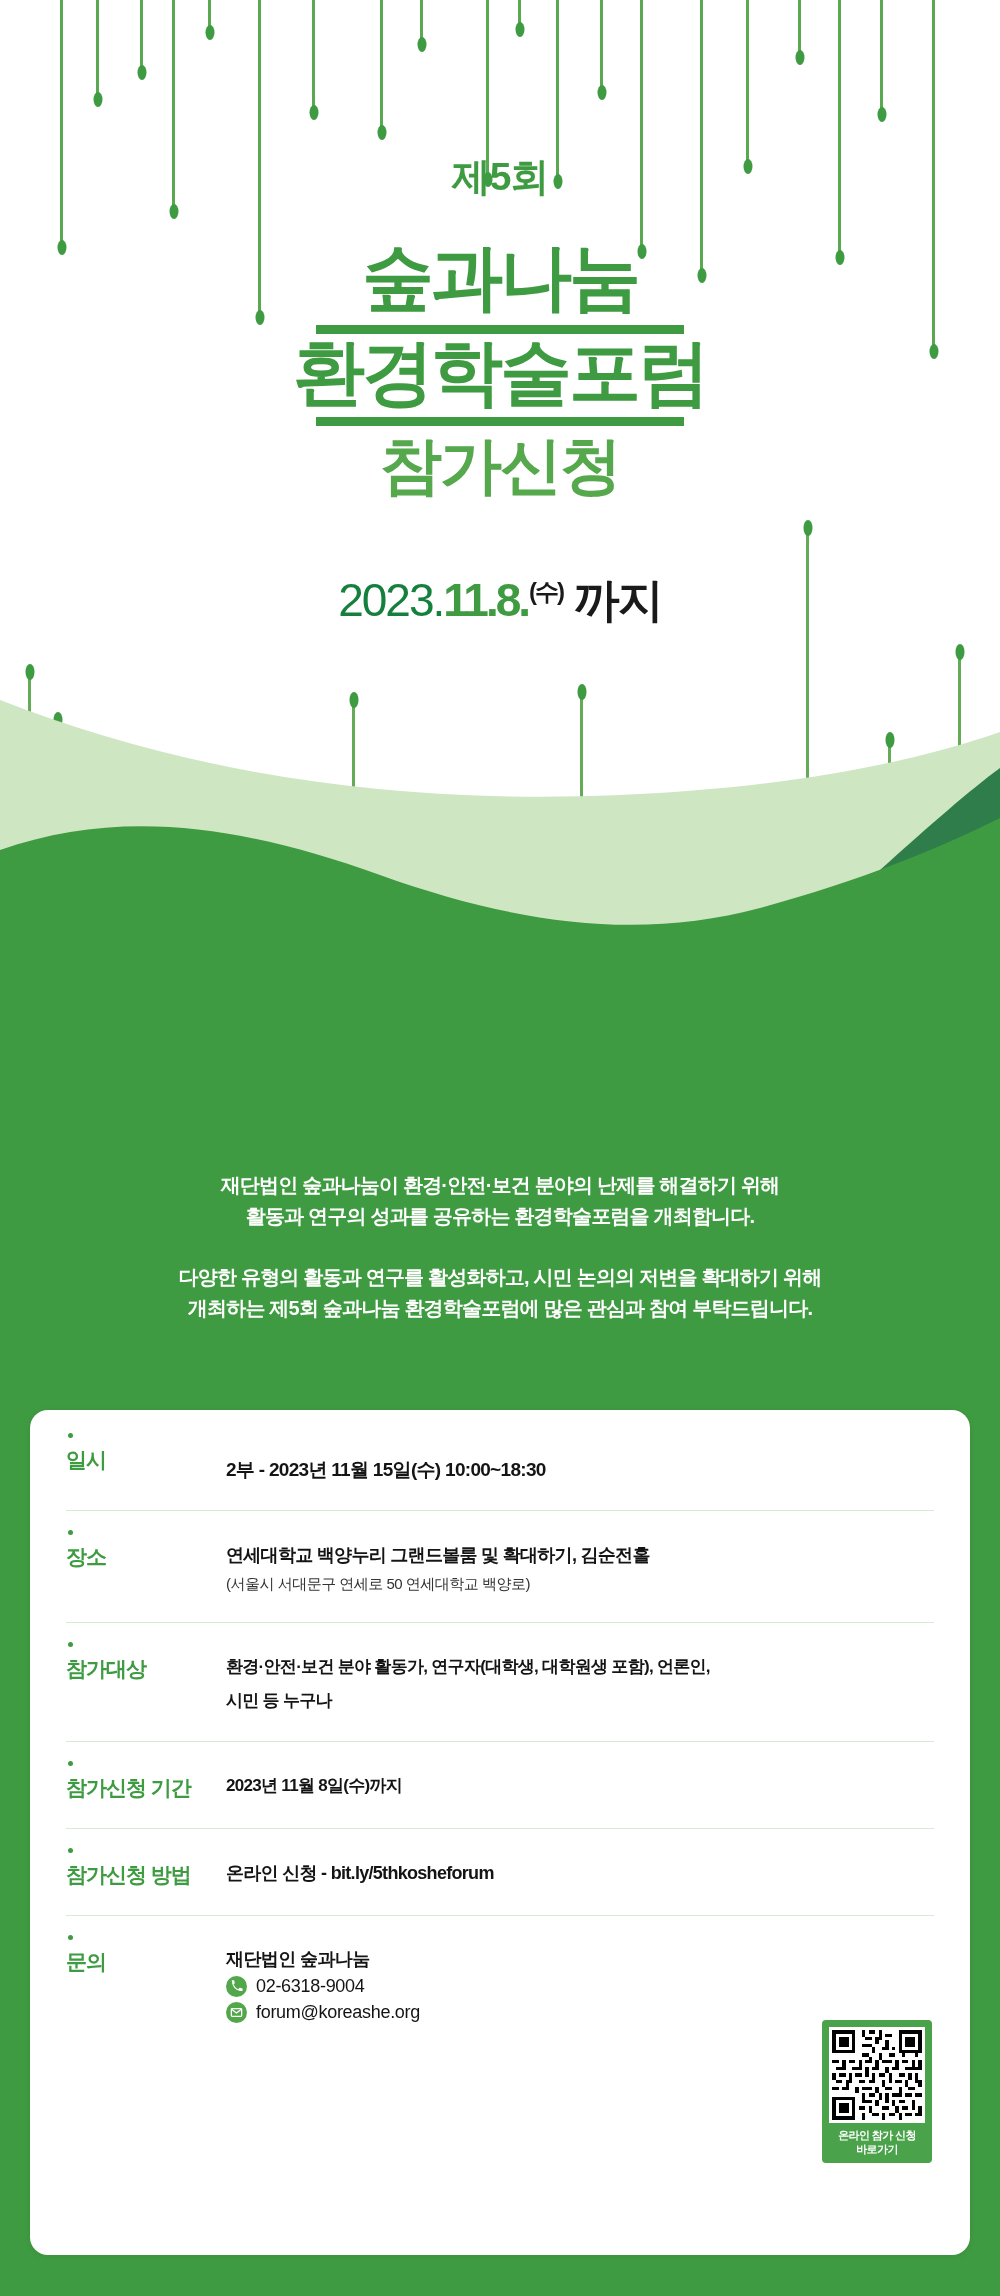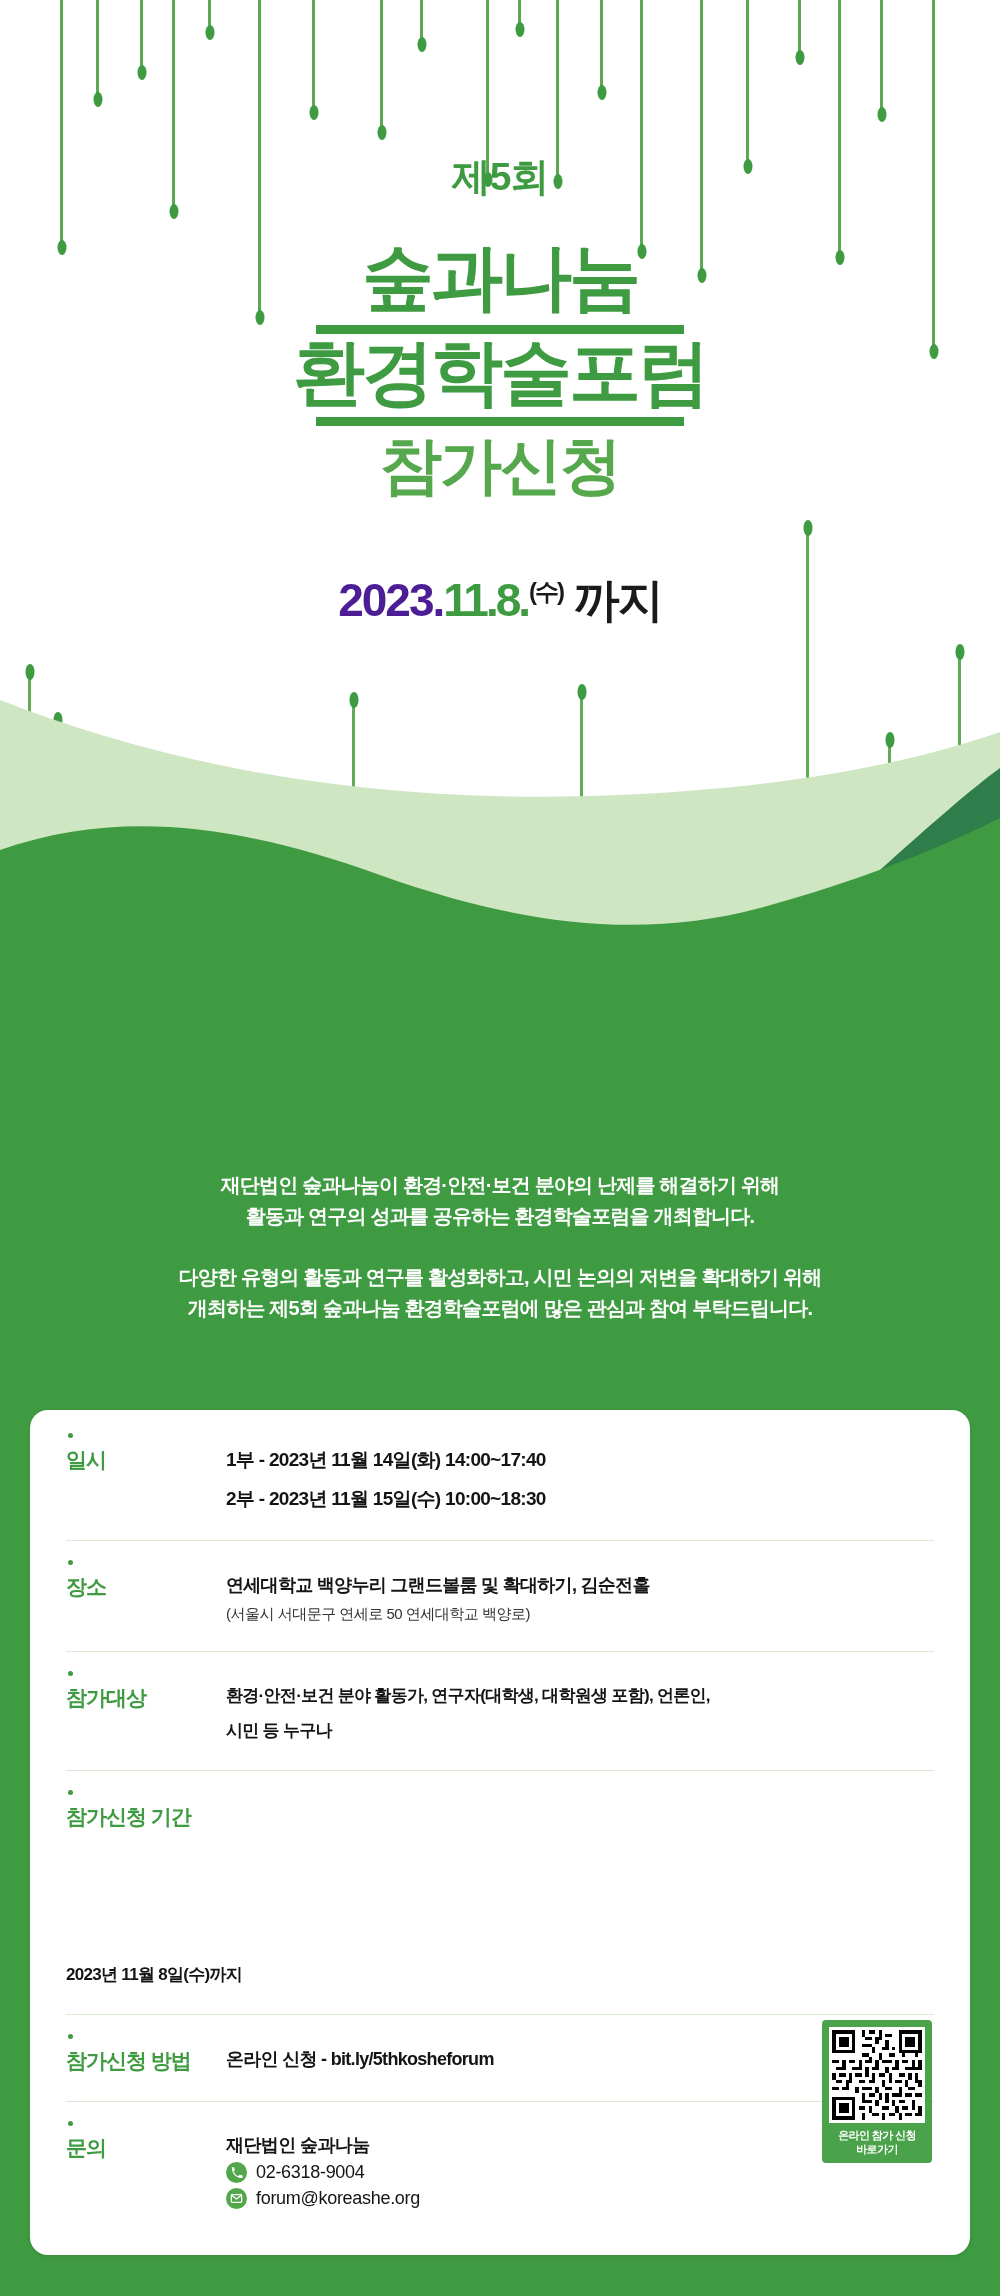--- a/index.html
+++ b/index.html
@@ -34,21 +34,21 @@
   .rule{position:absolute;left:50%;transform:translateX(-50%);width:368px;height:9px;background:#3f9b41;}
   .rule-top{top:325px;}
   .rule-bot{top:417px;}
   .main-title-2{position:absolute;top:335px;width:100%;font-size:72px;font-weight:900;
       color:#3f9b41;letter-spacing:-3px;line-height:1.05;}
   .main-title-3{position:absolute;top:432px;width:100%;font-size:62px;font-weight:800;
       color:#56a84d;letter-spacing:-2px;line-height:1.1;}
 
   .deadline{position:absolute;top:570px;width:100%;text-align:center;
       font-size:46px;font-weight:700;color:#1a1a1a;letter-spacing:-2px;white-space:nowrap;}
-  .deadline .yr{font-weight:700;color:#4c1d95;text-align:center;}
+  .deadline .yr{font-weight:400;color:#15803d;text-align:center;}
   .deadline .dot-g{color:#3f9b41;font-weight:900;}
   .deadline .md{color:#3f9b41;font-weight:900;letter-spacing:-3px;}
   .deadline .sup{font-size:24px;vertical-align:super;color:#1a1a1a;font-weight:600;}
   .deadline .kk{font-weight:700;color:#1a1a1a;}
 
   
   .waves{position:absolute;left:0;top:640px;width:1000px;height:1656px;z-index:2;}
   .waves svg{display:block;width:1000px;height:1656px;}
 
   .intro{position:absolute;left:0;top:1170px;width:1000px;text-align:center;color:#ffffff;z-index:7;}
@@ -236,21 +236,20 @@
     <div class="gap"></div>
     <p>다양한 유형의 활동과 연구를 활성화하고, 시민 논의의 저변을 확대하기 위해</p>
     <p>개최하는 제5회 숲과나눔 환경학술포럼에 많은 관심과 참여 부탁드립니다.</p>
   </div>
 
   <div class="card">
 
     <div class="row" style="padding-top:34px;padding-bottom:26px;">
       <div class="lbl lbl-w">일시</div>
       <div class="val">
-        <div class="line">1부  - 2023년 11월 14일(화) 14:00~17:40</div>
         <div class="line" style="margin-top:10px;">2부  - 2023년 11월 15일(수) 10:00~18:30</div>
       </div>
     </div>
     <div class="divider"></div>
 
     <div class="row" style="padding-top:30px;padding-bottom:26px;">
       <div class="lbl lbl-w">장소</div>
       <div class="val">
         <div class="line mid">연세대학교 백양누리 그랜드볼룸 및 확대하기, 김순전홀</div>
         <div class="sub">(서울시 서대문구 연세로 50 연세대학교 백양로)</div>
@@ -260,21 +259,21 @@
 
     <div class="row" style="padding-top:30px;padding-bottom:26px;">
       <div class="lbl lbl-w">참가대상</div>
       <div class="val">
         <div class="line sm">환경·안전·보건 분야 활동가, 연구자(대학생, 대학원생 포함), 언론인,</div>
         <div class="line sm" style="margin-top:8px;">시민 등 누구나</div>
       </div>
     </div>
     <div class="divider"></div>
 
-    <div class="row" style="padding-top:30px;padding-bottom:26px;flex-direction:column;">
+    <div class="row" style="padding-top:30px;padding-bottom:26px;">
       <div class="lbl lbl-w">참가신청 기간</div>
       <div class="val">
         <div class="line sm">2023년 11월 8일(수)까지</div>
       </div>
     </div>
     <div class="divider"></div>
 
     <div class="row" style="padding-top:30px;padding-bottom:26px;">
       <div class="lbl lbl-w">참가신청 방법</div>
       <div class="val">

